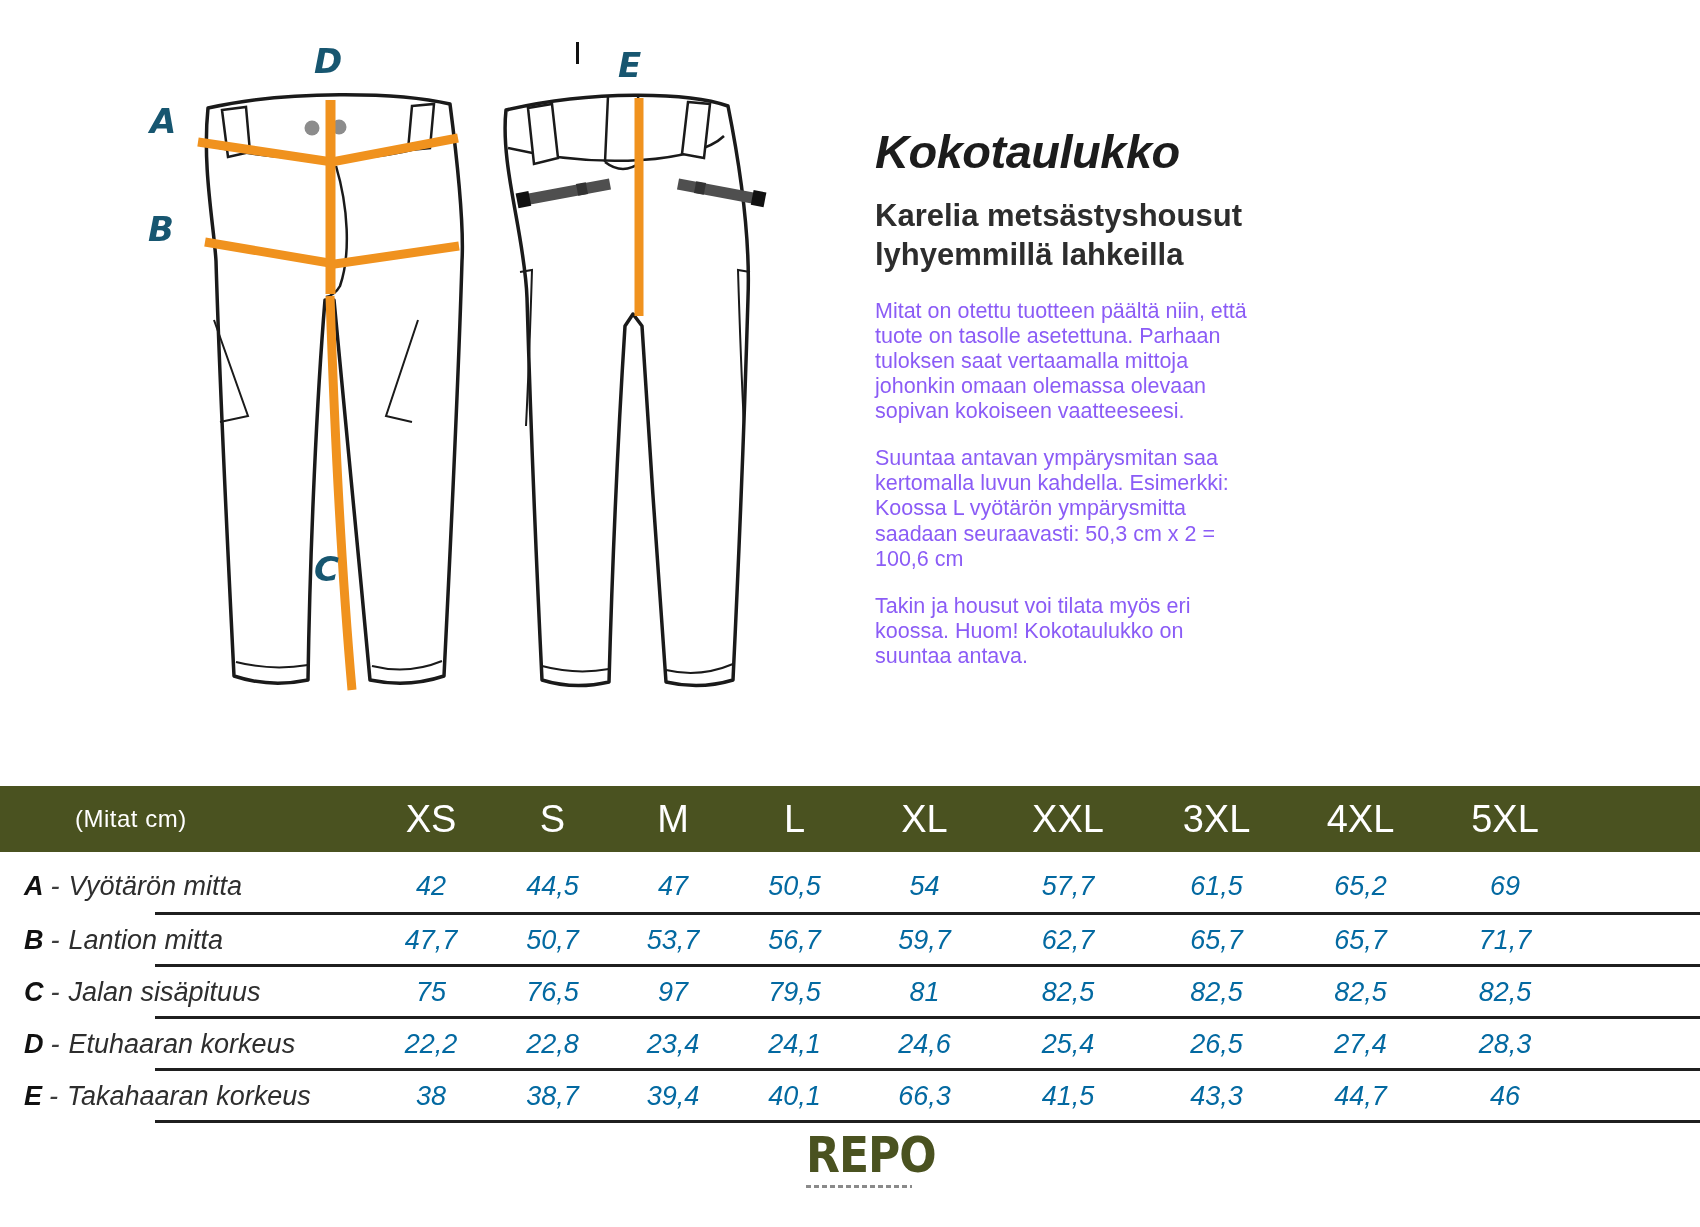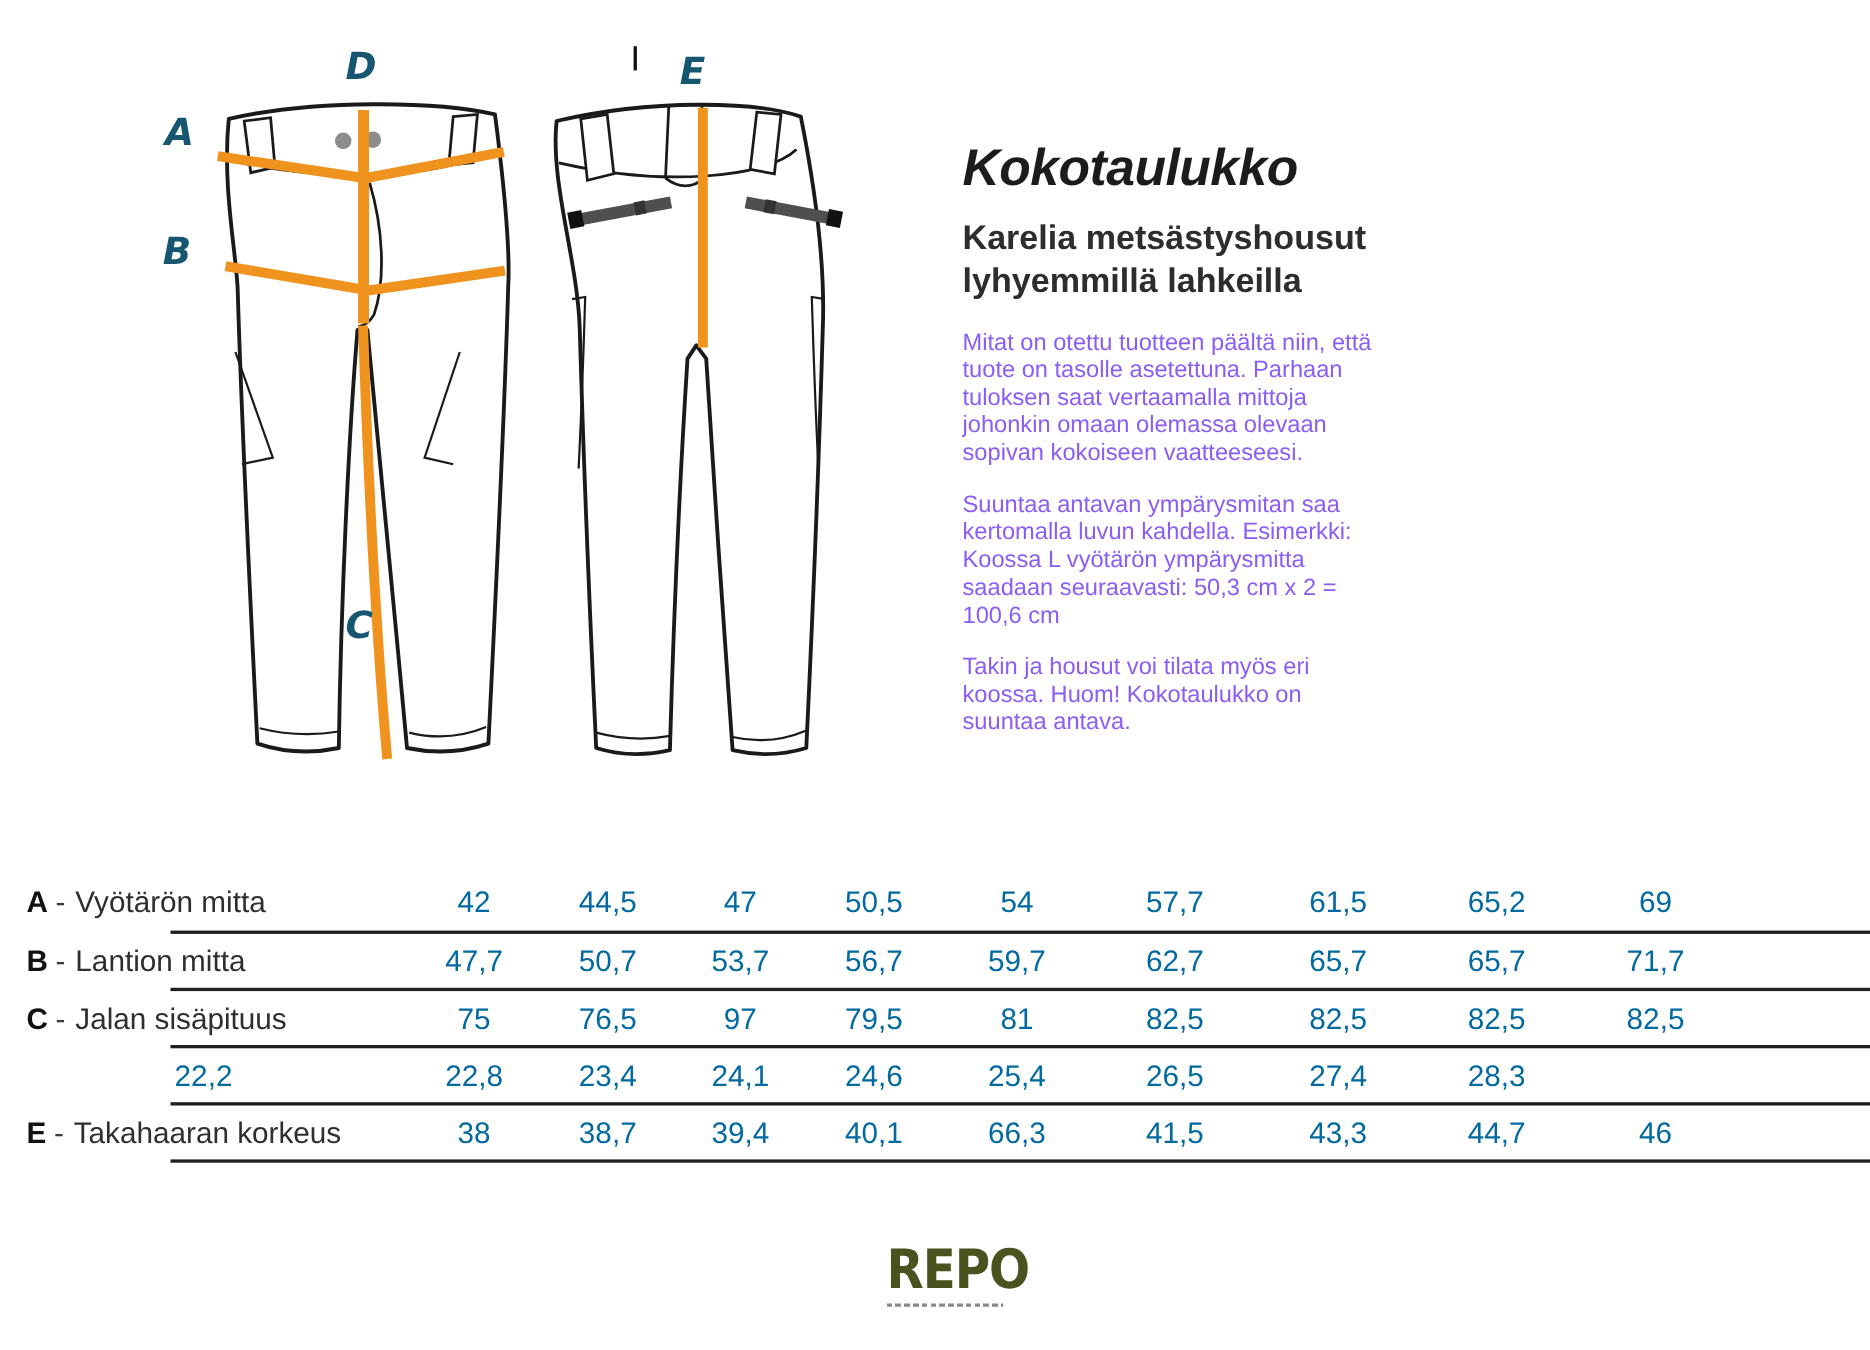--- a/index.html
+++ b/index.html
@@ -25,21 +25,21 @@
   .info h2{margin:0 0 24px 0;font-size:31px;font-weight:700;line-height:1.25;color:#2d2d2d;white-space:pre-line;}
   .info p{margin:0 0 22px 0;font-size:21.5px;line-height:1.17;color:#8b5cf6;white-space:pre-line;}
 
   
   .size-table{position:absolute;left:0;top:786px;width:1700px;}
   .grid{display:grid;grid-template-columns:370px 122px 121px 120px 123px 137px 150px 147px 141px 148px 1fr;
         align-items:center;}
   .thead{height:66px;background:#4A5220;color:#fff;}
   .corner{padding-left:75px;font-size:24px;font-weight:400;letter-spacing:0.5px;}
   .hcell{text-align:center;font-size:38px;font-weight:400;}
-  .trow{height:52px;position:relative;}
+  .trow{height:52px;position:relative;font-style:italic;}
   .trow:first-child{height:62px;padding-top:6px;box-sizing:border-box;}
   .trow::after{content:"";position:absolute;left:155px;right:0;bottom:-1px;height:3px;background:#1f1f1f;}
   .rlabel{padding-left:24px;font-size:27px;white-space:nowrap;}
   .rletter{font-weight:700;font-size:27px;color:#111;}
   .rsep{margin:0 9px 0 7px;color:#3c3c3c;}
   .vcell{text-align:center;font-size:27px;color:#0369a1;}
 
   
   .logo{position:absolute;left:806px;top:1131px;width:120px;text-align:left;}
   .repo{font-family:"DejaVu Sans",sans-serif;font-weight:900;font-size:44px;line-height:1;
@@ -114,20 +114,32 @@
 kertomalla luvun kahdella. Esimerkki:
 Koossa L vyötärön ympärysmitta
 saadaan seuraavasti: 50,3 cm x 2 =
 100,6 cm</p>
     <p>Takin ja housut voi tilata myös eri
 koossa. Huom! Kokotaulukko on
 suuntaa antava.</p>
   </div>
 
   <div class="size-table">
+    <div class="thead grid" id="table-head">
+      <div class="corner">(Mitat cm)</div>
+    <div class="hcell">XS</div>
+        <div class="hcell">S</div>
+        <div class="hcell">M</div>
+        <div class="hcell">L</div>
+        <div class="hcell">XL</div>
+        <div class="hcell">XXL</div>
+        <div class="hcell">3XL</div>
+        <div class="hcell">4XL</div>
+        <div class="hcell">5XL</div>
+      </div>
     <div id="table-body">
         <div class="trow grid">
           <div class="rlabel"><span class="rletter">A</span><span class="rsep">-</span><span class="rtext">Vyötärön mitta</span></div>
           <div class="vcell">42</div>
           <div class="vcell">44,5</div>
           <div class="vcell">47</div>
           <div class="vcell">50,5</div>
           <div class="vcell">54</div>
           <div class="vcell">57,7</div>
           <div class="vcell">61,5</div>
@@ -152,20 +164,21 @@
           <div class="vcell">76,5</div>
           <div class="vcell">97</div>
           <div class="vcell">79,5</div>
           <div class="vcell">81</div>
           <div class="vcell">82,5</div>
           <div class="vcell">82,5</div>
           <div class="vcell">82,5</div>
           <div class="vcell">82,5</div>
         </div>
         <div class="trow grid">
+          <div class="rlabel"><span class="rletter">D</span><span class="rsep">-</span><span class="rtext">Etuhaaran korkeus</span></div>
           <div class="vcell">22,2</div>
           <div class="vcell">22,8</div>
           <div class="vcell">23,4</div>
           <div class="vcell">24,1</div>
           <div class="vcell">24,6</div>
           <div class="vcell">25,4</div>
           <div class="vcell">26,5</div>
           <div class="vcell">27,4</div>
           <div class="vcell">28,3</div>
         </div>

